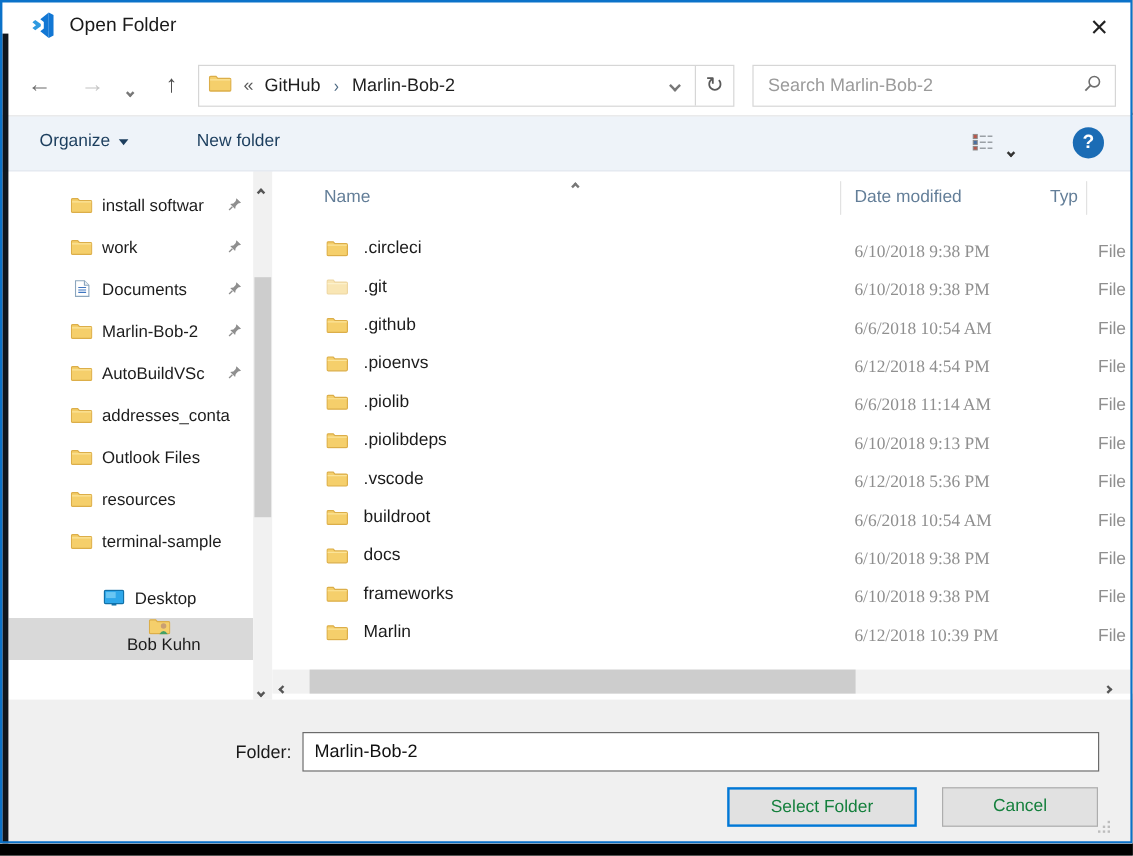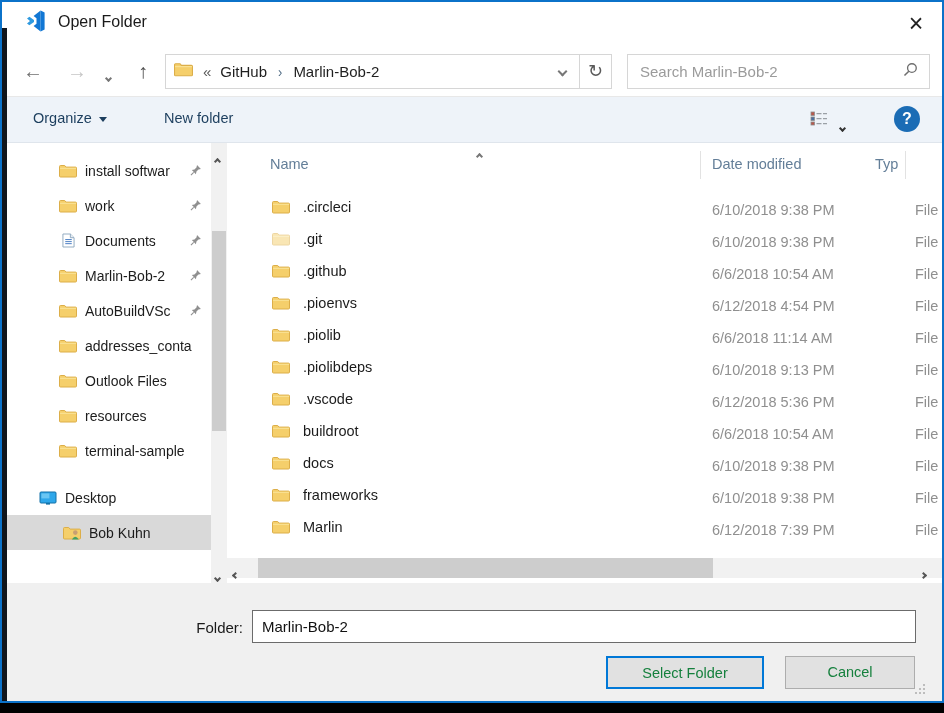--- a/index.html
+++ b/index.html
@@ -47,22 +47,22 @@
   .organize { left:33px; }
   .org-caret { display:inline-block; width:0; height:0; border-left:4px solid transparent; border-right:4px solid transparent; border-top:5px solid #1c3e5e; margin-left:7px; vertical-align:middle; }
   .newfolder { left:164px; }
   .view-icon { position:absolute; left:810px; top:14px; }
   .view-chev { position:absolute; left:840px; top:20px; }
   .help-btn { position:absolute; left:894px; top:9px; width:26px; height:26px; border-radius:50%; background:#1b6cb5; color:#fff; font-size:16px; font-weight:bold; text-align:center; line-height:26px; }
 
   
   .sidebar { position:absolute; left:7px; top:143px; width:204px; height:440px; background:#fff; overflow:hidden; padding-top:10px; }
   .side-item { position:relative; height:35px; display:flex; align-items:center; font-size:14px; color:#1c1c1c; cursor:default; }
-  .side-item.gap { margin-top:12px; }
-  .side-item.selected { background:#d9d9d9; }
+  .side-item.gap { margin-top:12px;justify-content:center; }
+  .side-item.selected { background:#d9d9d9;flex-direction:column; }
   .side-icon { display:inline-flex; width:20px; justify-content:center; margin-right:7px; flex:none; }
   .side-label { white-space:nowrap; overflow:hidden; max-width:120px; }
   .pin { position:absolute; left:183px; top:10px; }
   .ind-1 { padding-left:31px; } .ind-2 { padding-left:41px; } .ind-3 { padding-left:51px; } .ind-4 { padding-left:55px; }
 
   .side-scroll { position:absolute; left:211px; top:143px; width:16px; height:440px; background:#f1f1f1; }
   .ss-up { position:absolute; left:4px; top:7px; }
   .ss-thumb { position:absolute; left:1px; top:88px; width:14px; height:200px; background:#cdcdcd; }
   .ss-down { position:absolute; left:4px; top:424px; }
 
@@ -72,21 +72,21 @@
   .col-head { position:absolute; top:13px; font-size:14.5px; color:#637e98; white-space:nowrap; }
   .ch-name { left:43px; } .ch-date { left:485px; } .ch-type { left:648px; }
   .sort-caret { position:absolute; left:250px; top:2px; }
   .hdr-sep { position:absolute; top:8px; width:1px; height:28px; background:#e2e2e2; }
   .sep-1 { left:473px; } .sep-2 { left:678px; }
   .fl-rows { position:absolute; left:0; top:52px; width:717px; }
   .file-row { position:relative; height:32px; cursor:default; }
   .cell-name { position:absolute; left:45px; top:4px; display:flex; align-items:center; }
   .cell-name .svg-wrap { margin-right:13px; display:inline-flex; }
   .fname { font-size:14.5px; color:#1b1b1b; white-space:nowrap; }
-  .cell-date { position:absolute; left:485px; top:7px; font-size:14.5px; color:#8f8f8f; white-space:nowrap; }
+  .cell-date { position:absolute; left:485px; top:7px; font-size:14.5px; color:#8f8f8f; white-space:nowrap;font-family:Liberation Serif, serif; }
   .cell-type { position:absolute; left:688px; top:7px; font-size:14.5px; color:#8f8f8f; white-space:nowrap; }
   .file-row.hidden-item .svg-wrap { opacity:.5; }
 
   .hscroll { position:absolute; left:0; top:415px; width:717px; height:20px; background:#f1f1f1; }
   .hs-left { position:absolute; left:6px; top:6px; }
   .hs-thumb { position:absolute; left:31px; top:0; width:455px; height:20px; background:#cdcdcd; }
   .hs-right { position:absolute; left:694px; top:6px; }
 
   
   .footer { position:absolute; left:0; top:583px; width:944px; height:120px; background:#f0f0f0; }
@@ -483,21 +483,21 @@
   <div class="file-row">
     <span class="cell-name">
       <span class="svg-wrap">
                 <svg viewBox="0 0 18 14" width="18" height="14">
                   <path d="M.5 2.5 Q.5 1.5 1.5 1.5 H5.7 L7.1 3.1 H16.5 Q17.5 3.1 17.5 4.1 V12 Q17.5 13 16.5 13 H1.5 Q.5 13 .5 12 Z" fill="#f5cf6b" stroke="#dcae49"></path>
                   <path d="M1 4.3 H17" stroke="#fbe49a" fill="none"></path>
                 </svg>
               </span>
       <span class="fname">Marlin</span>
     </span>
-    <span class="cell-date">6/12/2018 7:39 PM</span>
+    <span class="cell-date">6/12/2018 10:39 PM</span>
     <span class="cell-type">File</span>
   </div>
 </div>
       <div class="hscroll">
         <span class="hs-left"><span class="chev left sm" style="border-color:#555;"></span></span>
         <span class="hs-thumb"></span>
         <span class="hs-right"><span class="chev right sm" style="border-color:#555;"></span></span>
       </div>
     </div>
 

